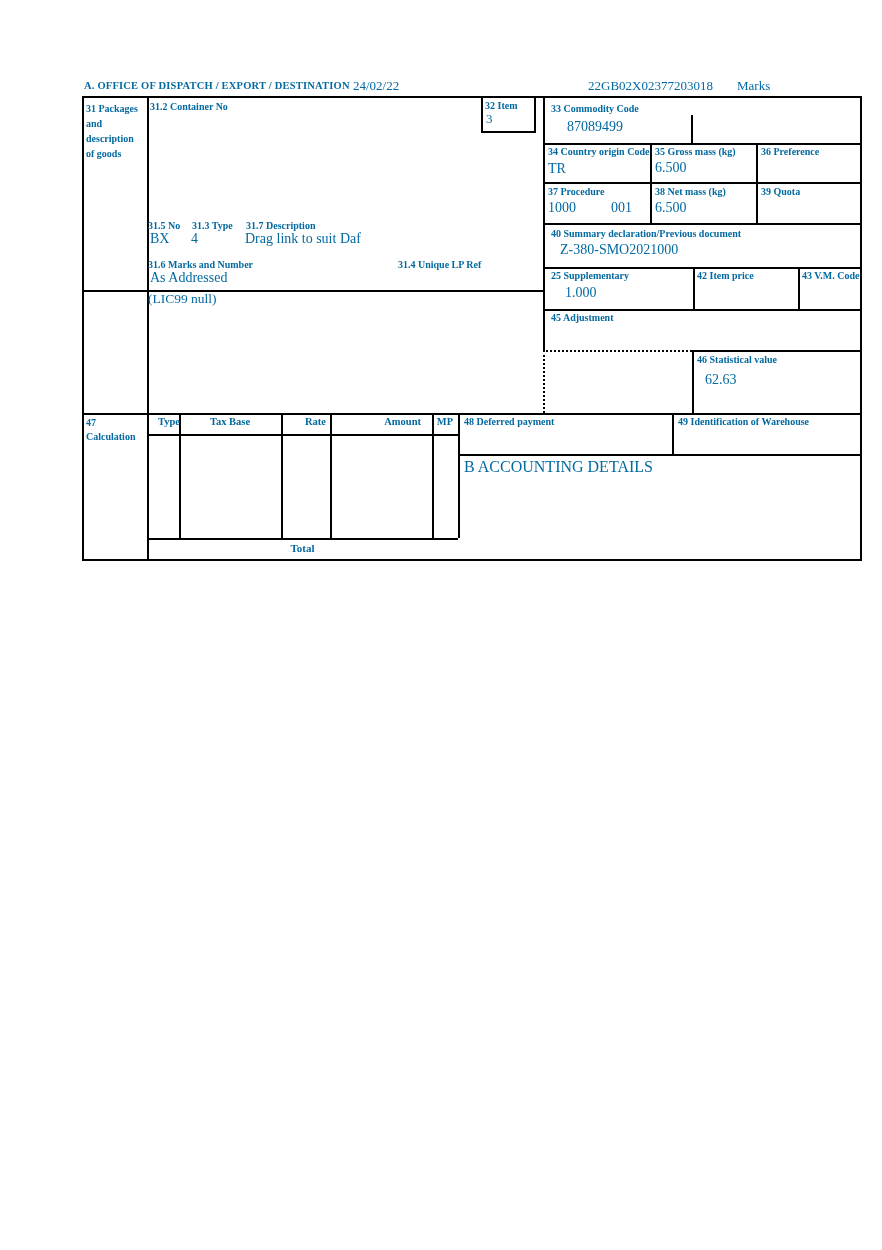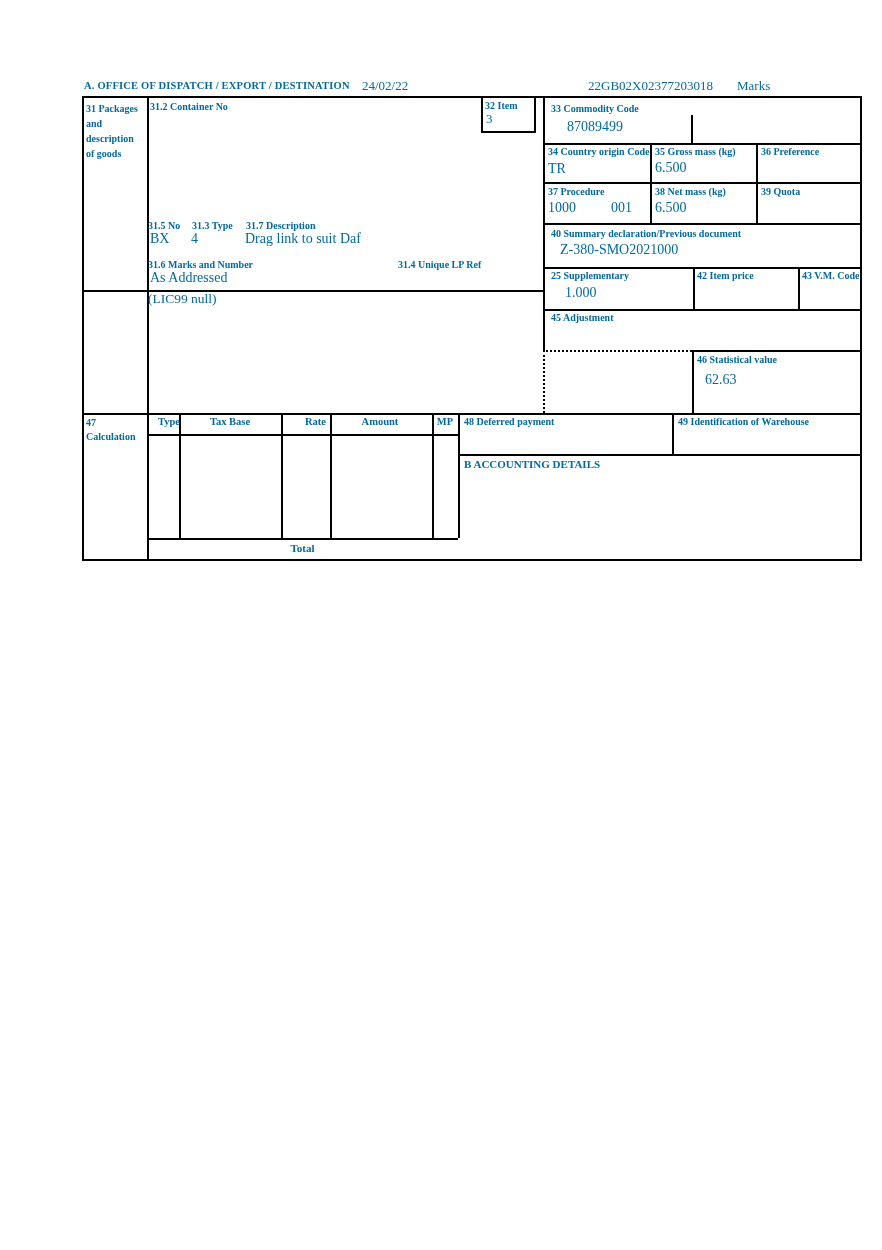--- a/index.html
+++ b/index.html
@@ -13,29 +13,29 @@
   .vl-dot{position:absolute;width:0;border-left:2px dotted #000;}
   .lbl{position:absolute;font-weight:bold;font-size:10px;line-height:11px;white-space:nowrap;}
   .val{position:absolute;font-size:14px;line-height:16px;white-space:nowrap;}
   .stack{position:absolute;font-family:Liberation Serif, serif;}
   .stack span{display:block;font-weight:bold;font-size:10px;line-height:15px;white-space:nowrap;}
   .hdr-office{position:absolute;left:84px;top:80px;font-weight:bold;font-size:10.5px;letter-spacing:.2px;white-space:nowrap;}
   .hdr-txt{position:absolute;font-size:13px;white-space:nowrap;}
   .b32{position:absolute;left:397px;top:-2px;width:55px;height:37px;border:2px solid #000;box-sizing:border-box;}
   .th{position:absolute;top:318px;font-weight:bold;font-size:10.5px;white-space:nowrap;box-sizing:border-box;}
   .total{position:absolute;left:63px;top:444px;width:311px;text-align:center;font-weight:bold;font-size:11px;}
-  .blab{position:absolute;font-weight:bold;font-size:11px;white-space:nowrap;}
+  .blab{position:absolute;font-weight:normal;font-size:16px;white-space:nowrap;}
 </style>
 </head>
 <body>
 
 <div class="page">
 
   <div class="hdr-office">A.  OFFICE OF DISPATCH / EXPORT / DESTINATION</div>
-  <div class="hdr-txt" style="left:362px;top:78px;">24/02/22</div>
+  <div class="hdr-txt" style="left:353px;top:78px;">24/02/22</div>
   <div class="hdr-txt" style="left:588px;top:78px;">22GB02X02377203018</div>
   <div class="hdr-txt" style="left:737px;top:78px;">Marks</div>
 
   <div class="form">
 
     <div class="vl" style="left:63px;top:0;height:461px;"></div>
     <div class="vl" style="left:459px;top:0;height:252px;"></div>
     <div class="vl-dot" style="left:459px;top:252px;height:63px;"></div>
     <div class="hl" style="left:0;top:192px;width:459px;"></div>
     <div class="hl" style="left:0;top:315px;width:776px;"></div>
@@ -121,21 +121,21 @@
     <div class="lbl" style="left:613px;top:256px;">46 Statistical value</div>
     <div class="val" style="left:621px;top:274px;">62.63</div>
 
     <div class="stack" style="left:2px;top:318px;">
       <span style="line-height:14px;">47</span>
       <span style="line-height:14px;">Calculation</span>
     </div>
     <div class="th" style="left:63px;width:44px;text-align:center;">Type</div>
     <div class="th" style="left:95px;width:102px;text-align:center;">Tax Base</div>
     <div class="th" style="left:197px;width:49px;text-align:right;padding-right:4px;">Rate</div>
-    <div class="th" style="left:246px;width:115px;text-align:center;padding-right:15px;">Amount</div>
+    <div class="th" style="left:246px;width:115px;text-align:right;padding-right:24px;">Amount</div>
     <div class="th" style="left:348px;width:26px;text-align:center;">MP</div>
     <div class="total">Total</div>
 
     <div class="lbl" style="left:380px;top:318px;">48 Deferred payment</div>
     <div class="lbl" style="left:594px;top:318px;">49 Identification of Warehouse</div>
 
     <div class="blab" style="left:380px;top:360px;">B ACCOUNTING DETAILS</div>
 
   </div>
 </div>

